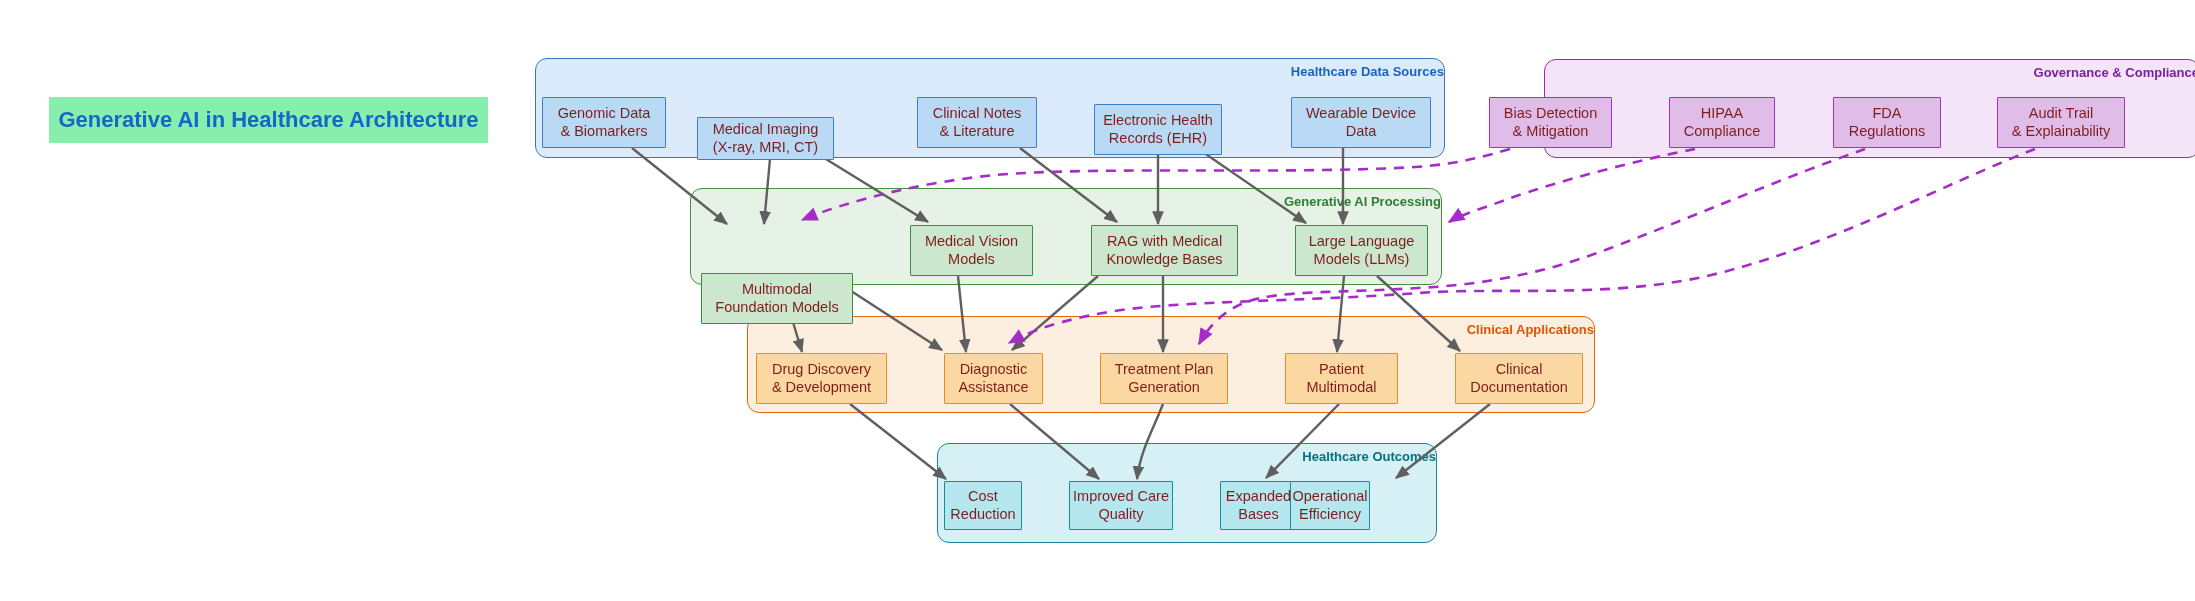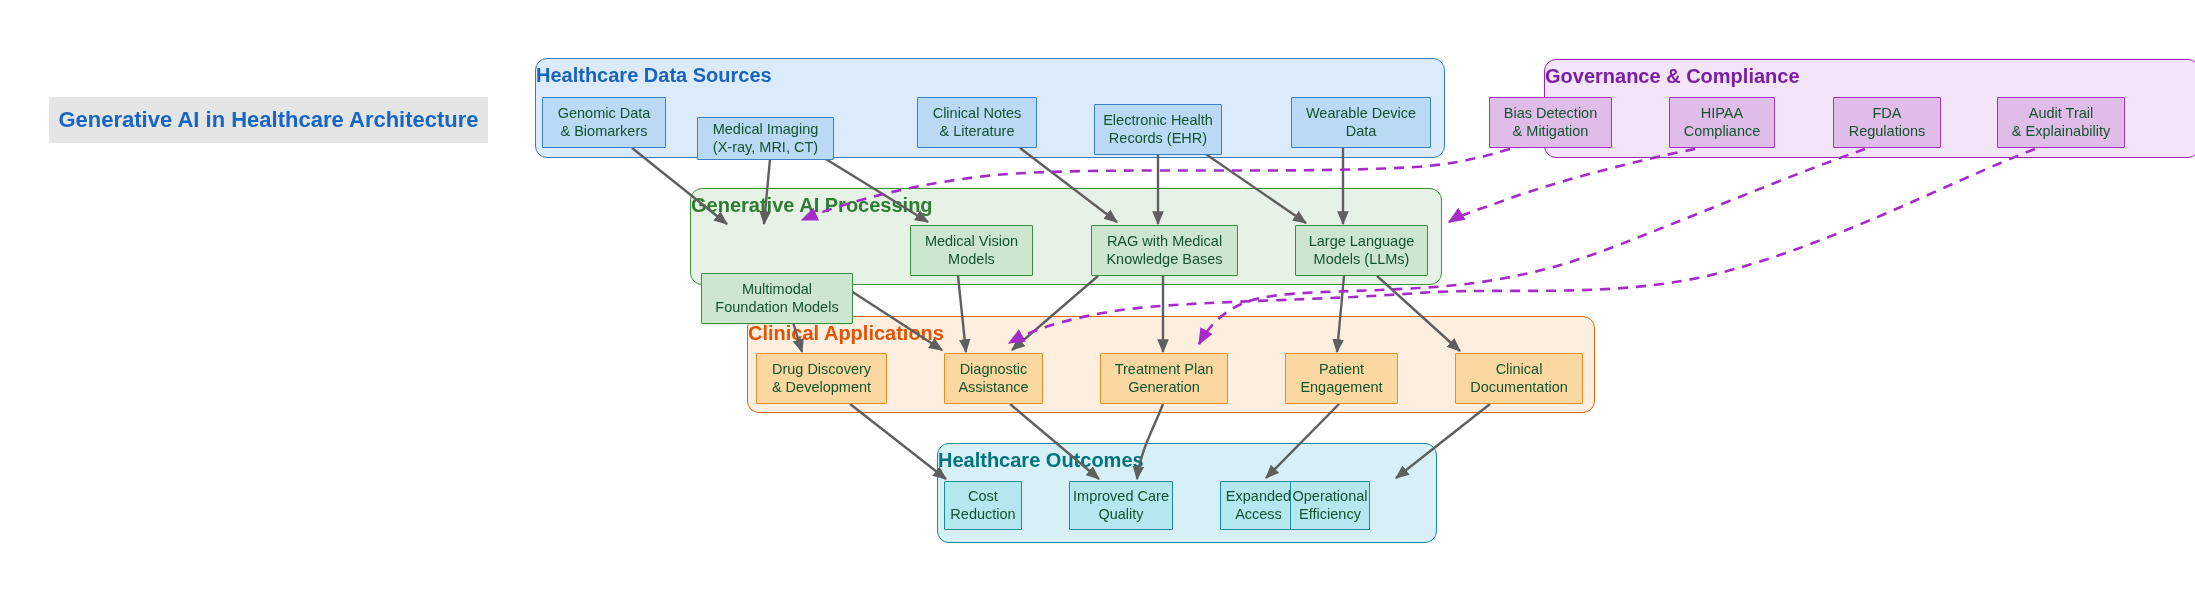--- a/index.html
+++ b/index.html
@@ -2,29 +2,29 @@
 <html><head>
 <meta charset="utf-8">
 <style>
   html,body{margin:0;padding:0;background:#ffffff;}
   .canvas{
     position:relative;width:2195px;height:601px;background:#ffffff;
     font-family:"Liberation Sans", sans-serif;overflow:hidden;
   }
   .main-title{
     position:absolute;left:49px;top:97px;width:439px;height:46px;
-    background:#e5e5e5;color:#1566c6;font-weight:bold;font-size:22px;
+    background:#86efac;color:#1566c6;font-weight:bold;font-size:22px;
     display:flex;align-items:center;justify-content:center;z-index:1;
   }
   .grp{position:absolute;border-radius:12px;border:1.6px solid;z-index:1;box-sizing:border-box;}
-  .grp-title{position:absolute;left:0;right:0;top:5px;text-align:left;font-weight:bold;font-size:20px;}
+  .grp-title{position:absolute;left:0;right:0;top:5px;text-align:right;font-weight:bold;font-size:13px;}
   .node{
     position:absolute;z-index:3;border:1.6px solid;box-sizing:border-box;
     display:flex;align-items:center;justify-content:center;text-align:center;
-    font-size:14.5px;line-height:17.5px;color:#14532d;white-space:pre-line;border-radius:1px;
+    font-size:14.5px;line-height:17.5px;color:#7f1d1d;white-space:pre-line;border-radius:1px;
   }
   
   .c-src{background:#dcebfc;border-color:#3579be;}
   .t-src{color:#1a64bd;}
   .n-src{background:#b9d9f5;border-color:#3a80c4;}
   
   .c-gov{background:#f3e4f8;border-color:#9c27b0;}
   .t-gov{color:#7b1fa2;}
   .n-gov{background:#e0bde9;border-color:#a233bd;}
   
@@ -131,26 +131,26 @@
   <div class="node n-proc" style="left:1295px;top:225px;width:133px;height:51px;">Large Language
 Models (LLMs)</div>
 
   <div class="node n-app" style="left:756px;top:353px;width:131px;height:51px;">Drug Discovery
 &amp; Development</div>
   <div class="node n-app" style="left:944px;top:353px;width:99px;height:51px;">Diagnostic
 Assistance</div>
   <div class="node n-app" style="left:1100px;top:353px;width:128px;height:51px;">Treatment Plan
 Generation</div>
   <div class="node n-app" style="left:1285px;top:353px;width:113px;height:51px;">Patient
-Engagement</div>
+Multimodal</div>
   <div class="node n-app" style="left:1455px;top:353px;width:128px;height:51px;">Clinical
 Documentation</div>
 
   <div class="node n-out" style="left:944px;top:481px;width:78px;height:49px;">Cost
 Reduction</div>
   <div class="node n-out" style="left:1069px;top:481px;width:104px;height:49px;">Improved Care
 Quality</div>
   <div class="node n-out" style="left:1220px;top:481px;width:77px;height:49px;">Expanded
-Access</div>
+Bases</div>
   <div class="node n-out" style="left:1290px;top:481px;width:80px;height:49px;">Operational
 Efficiency</div>
 
 </div>
 
 </body></html>

